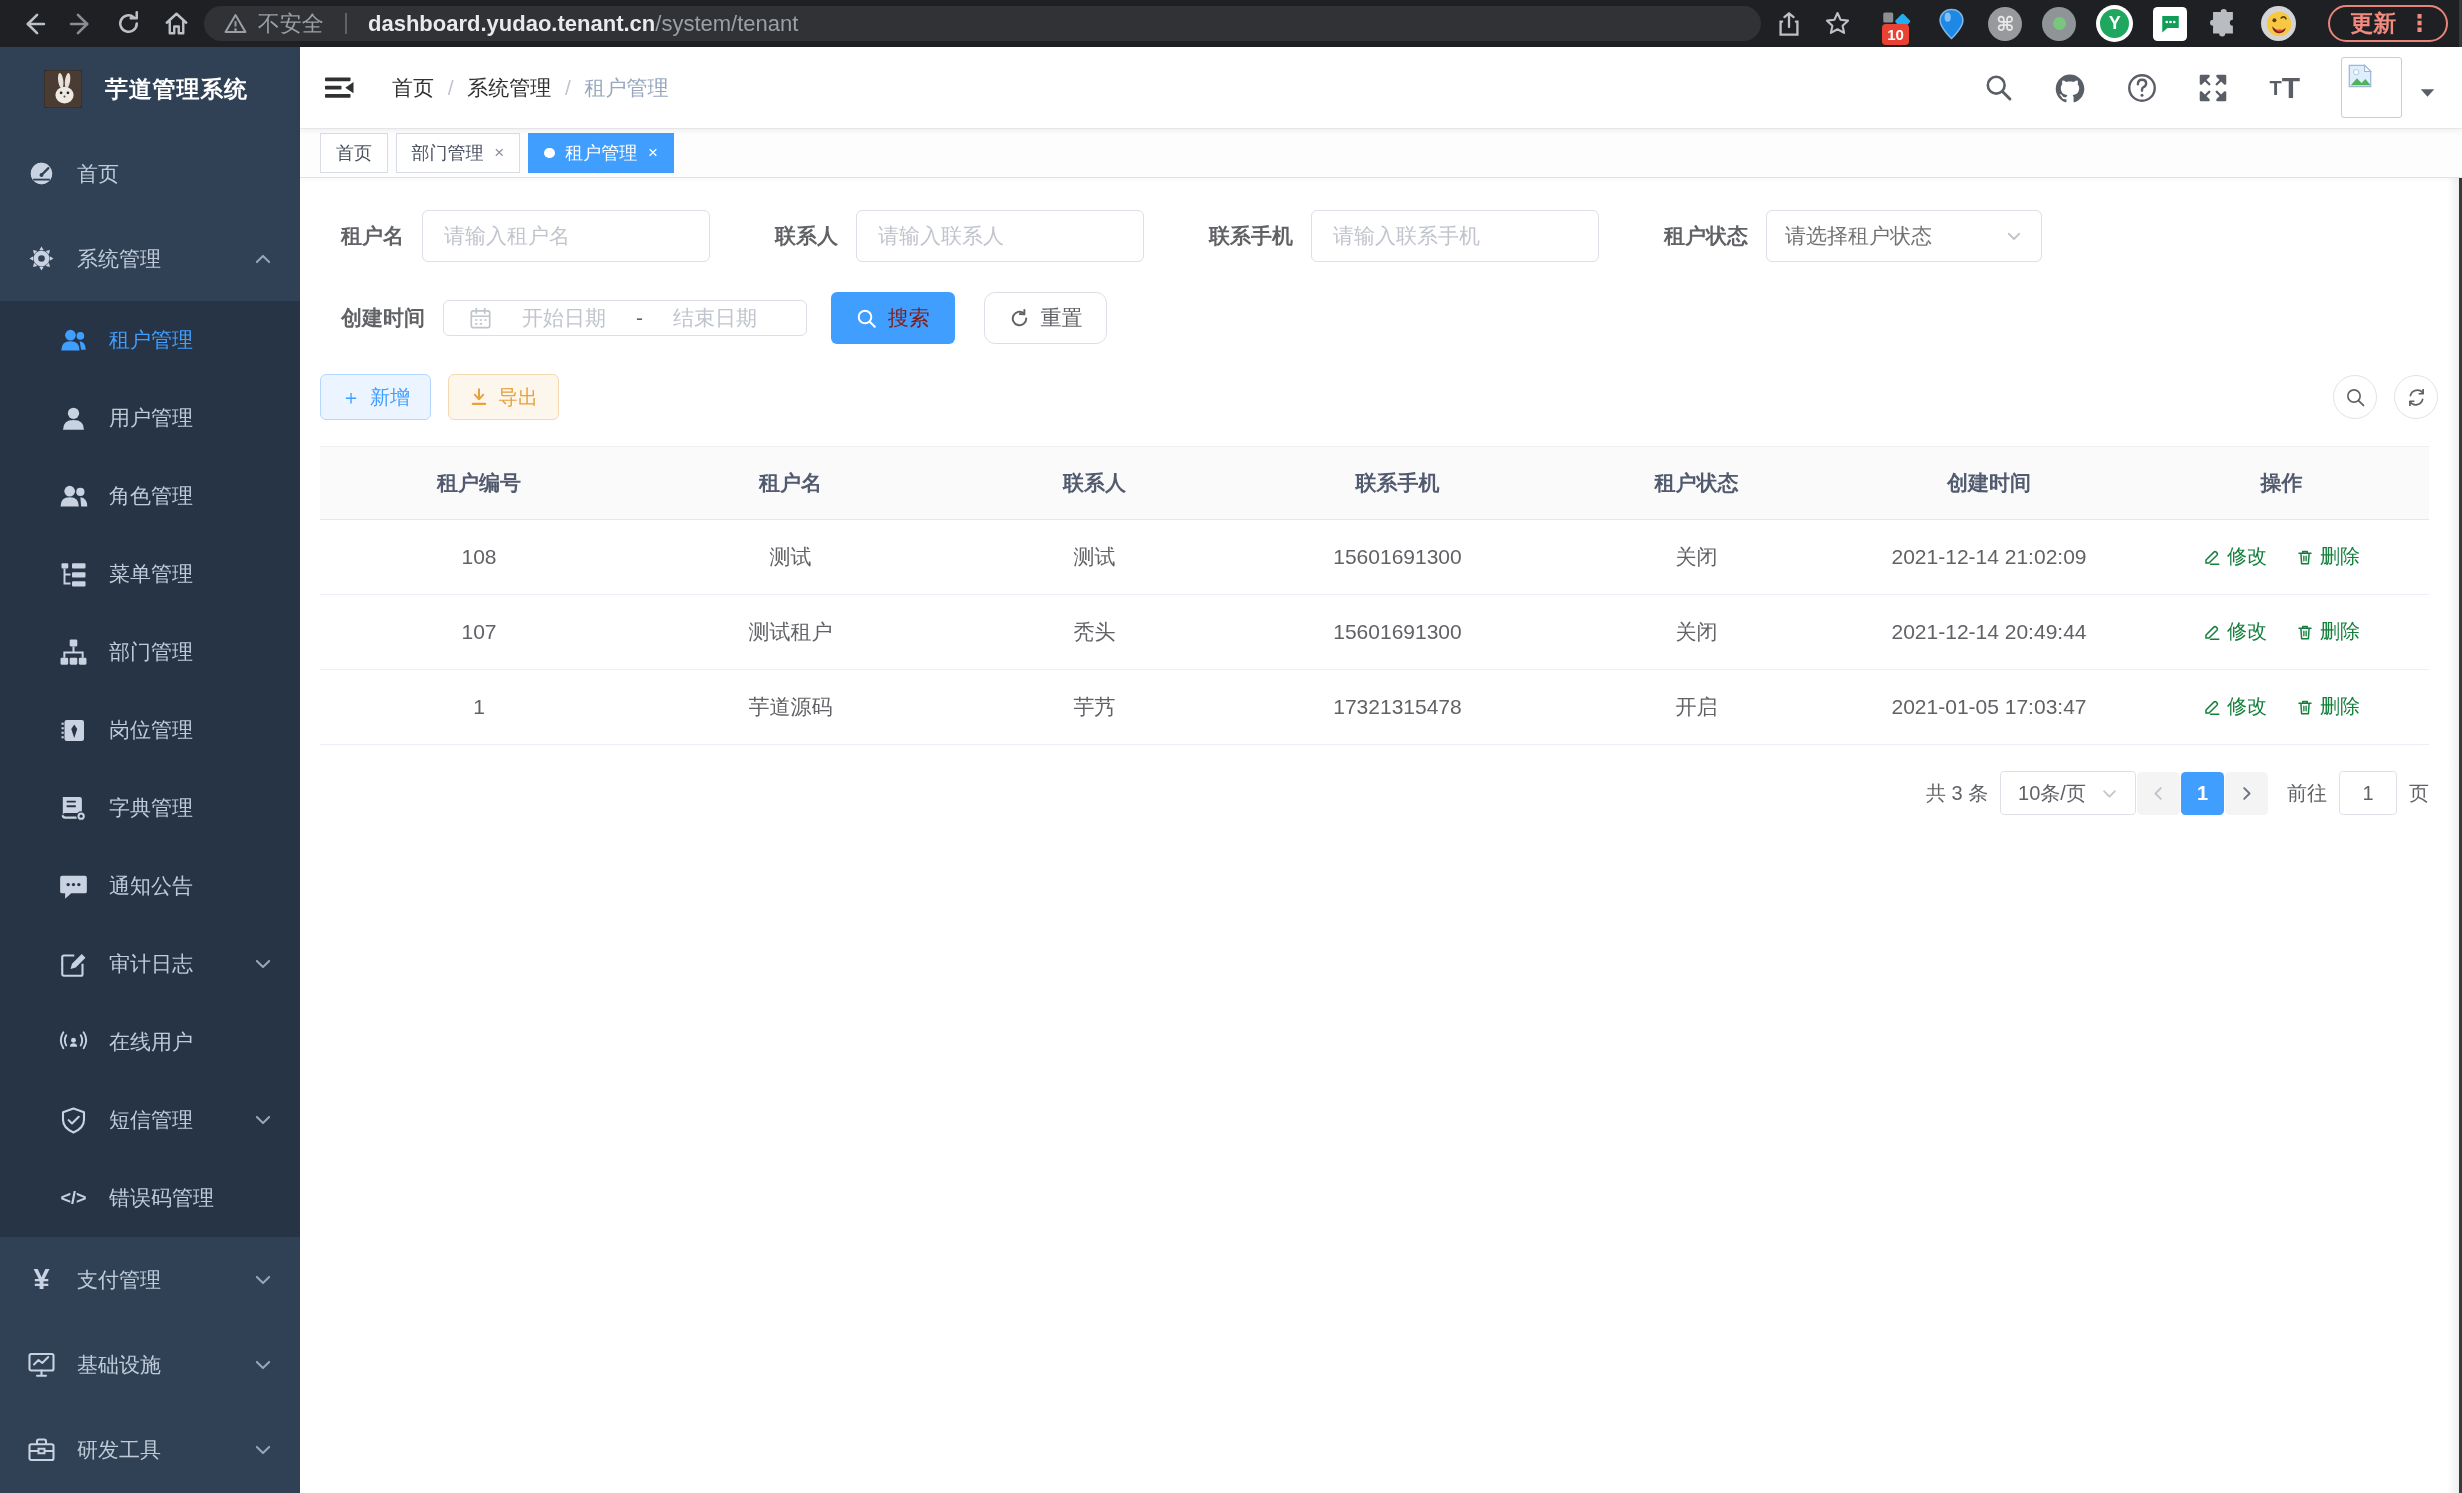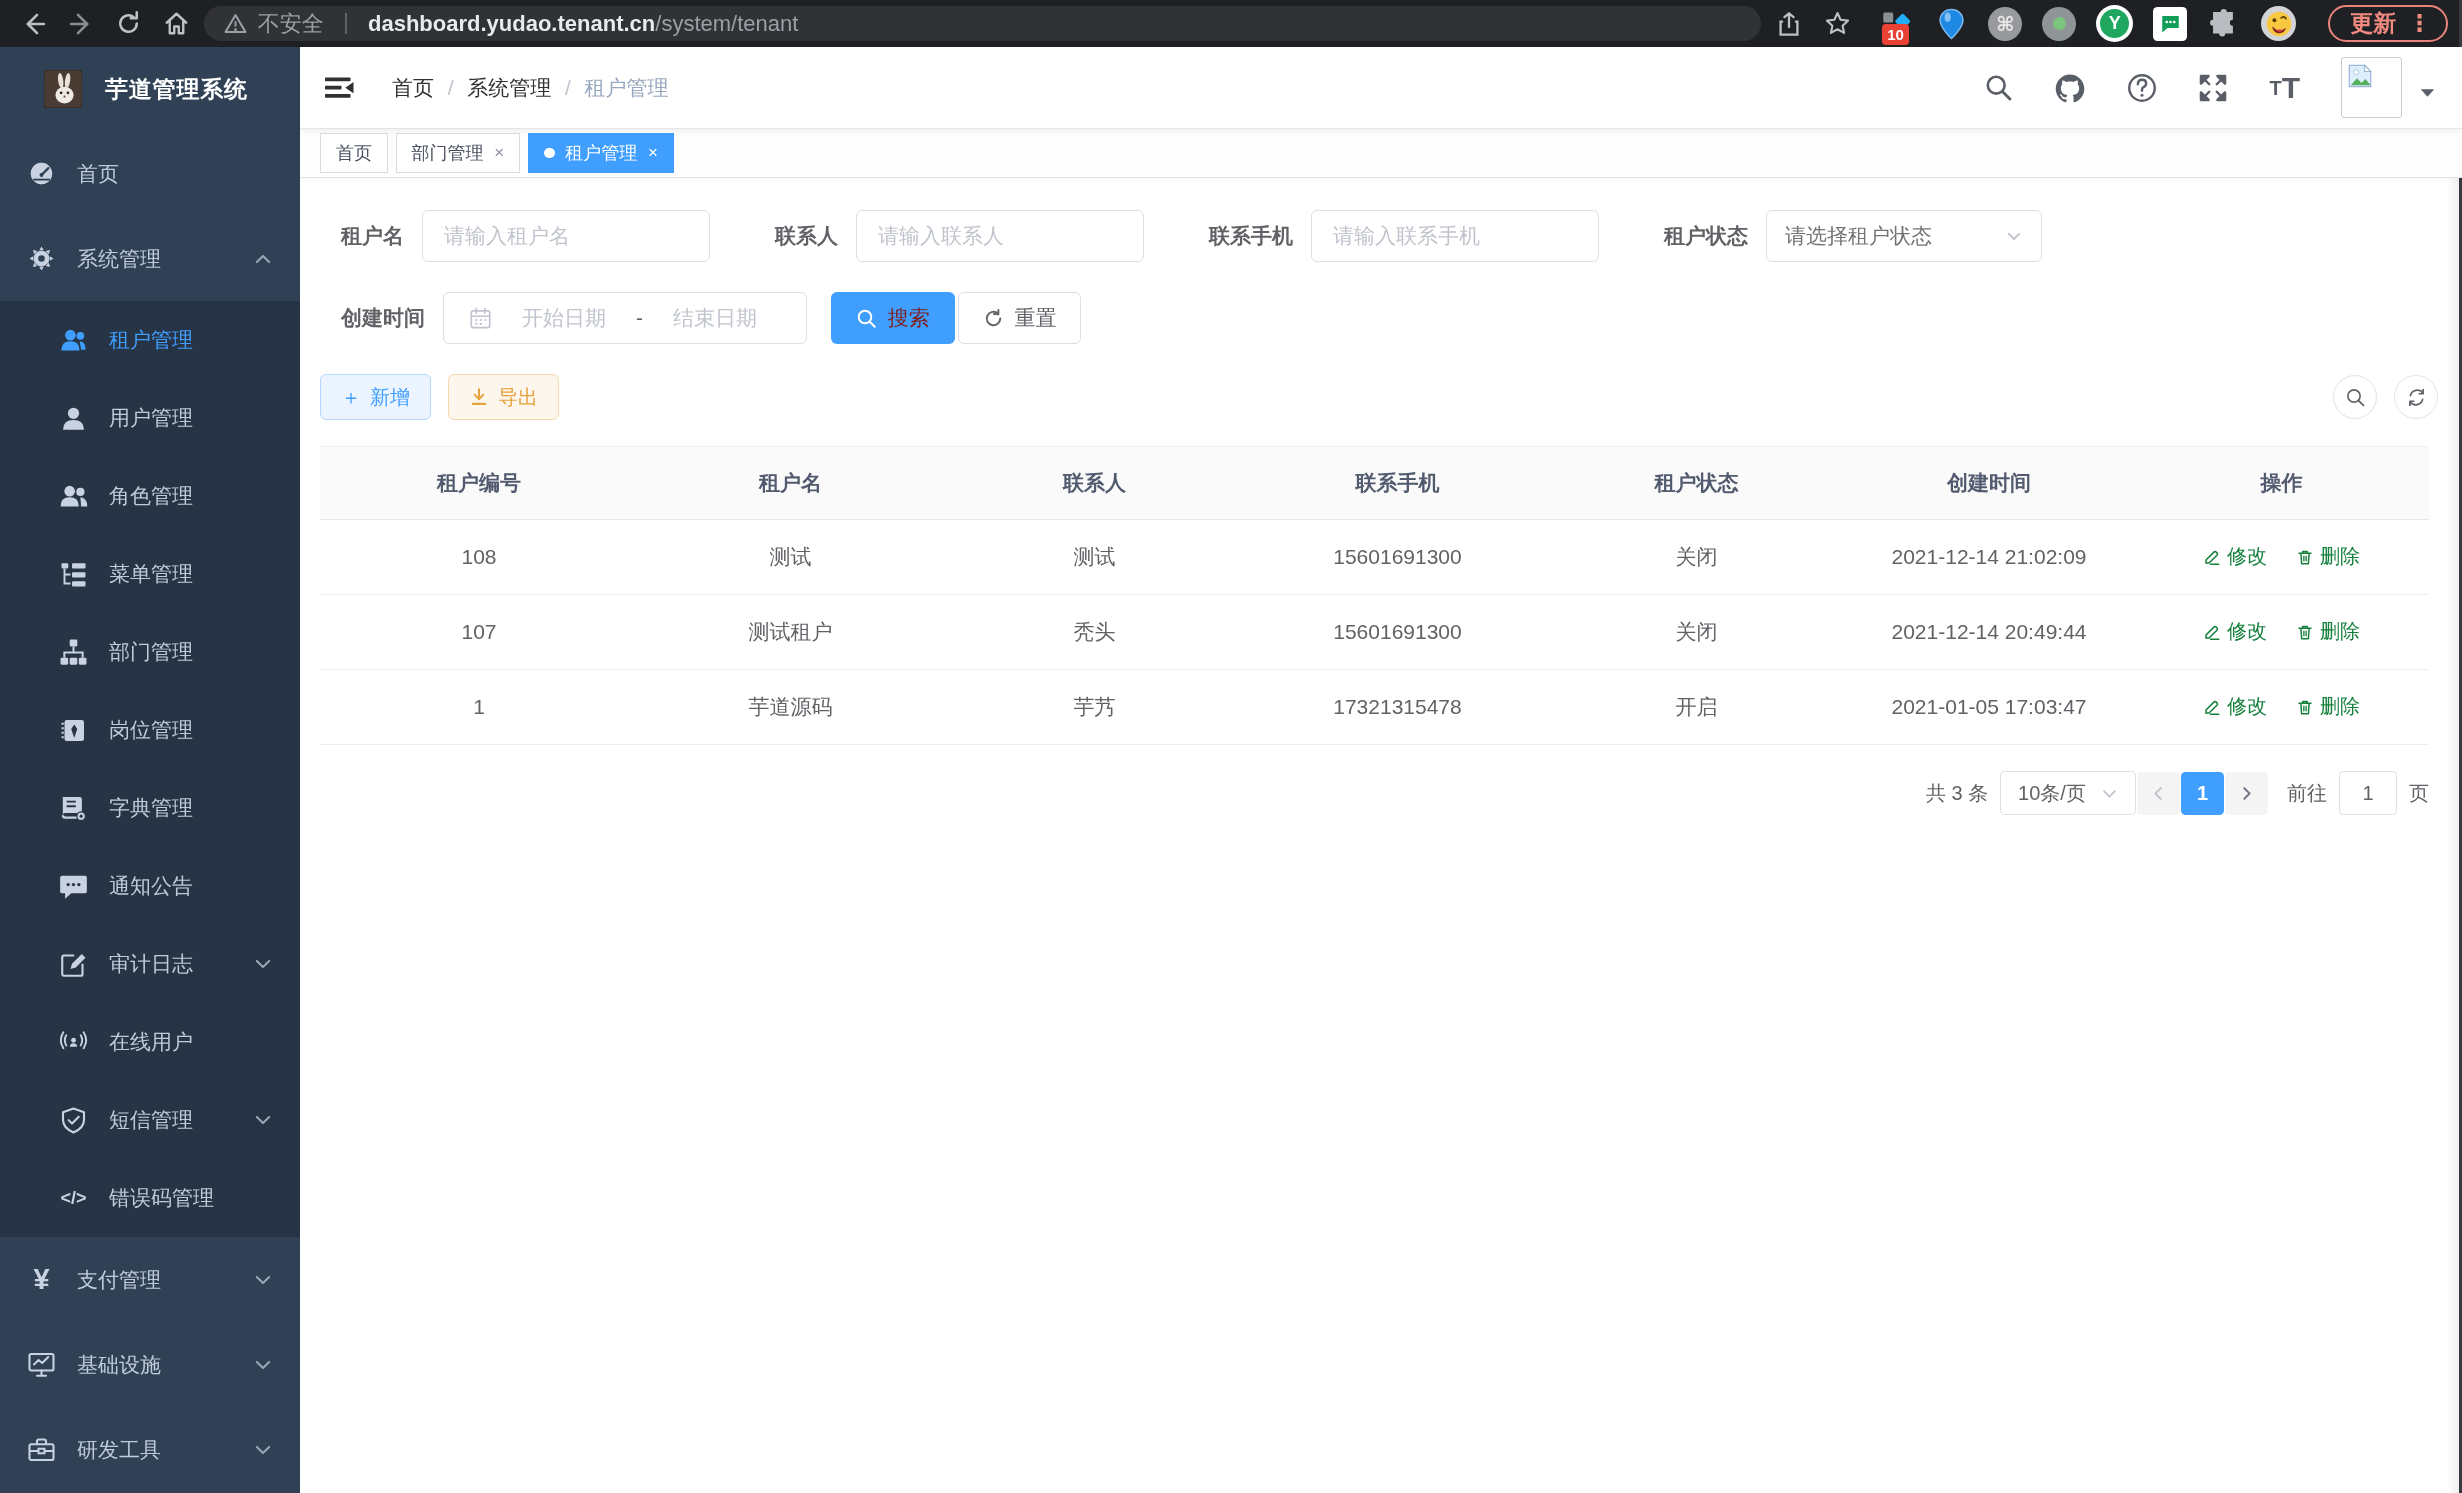--- a/index.html
+++ b/index.html
@@ -76,28 +76,28 @@
   .content { padding:32px 0 0 20px; position:relative; }
   .frow { display:flex; align-items:center; margin-bottom:30px; }
   .fitem { display:flex; align-items:center; margin-right:44px; }
   .flabel { font-size:21px; font-weight:700; color:#606266; margin-right:18px; margin-left:21px; white-space:nowrap; }
   .tinput { width:288px; height:52px; border:1.5px solid #dcdfe6; border-radius:6px; padding:0 21px;
     font-size:21px; color:#606266; background:#fff; outline:none; font-family:inherit; }
   .tinput::placeholder { color:#c0c4cc; }
   .fselect { width:276px; height:52px; border:1.5px solid #dcdfe6; border-radius:6px; background:#fff;
     display:flex; align-items:center; padding:0 18px; font-size:21px; color:#737373; cursor:pointer; }
   .fselect .ph { flex:1; }
-  .fdate { width:364px; height:52px; border:1.5px solid #dcdfe6; border-radius:6px; background:#fff;
+  .fdate { width:364px; height:36px; border:1.5px solid #dcdfe6; border-radius:6px; background:#fff;
     display:flex; align-items:center; padding:0 25px; font-size:21px; color:#c0c4cc; gap:6px; }
   .fdate .dph { flex:1; text-align:center; }
   .fdate .dsep { color:#606266; }
   .btn { height:52px; border-radius:6px; display:inline-flex; align-items:center; gap:10.7px;
     font-size:21px; cursor:pointer; border:1.5px solid transparent; padding:0 24px; white-space:nowrap; }
   .btn-search { background:#409eff; color:#7f1d1d; margin-left:24px;justify-content:center; }
-  .btn-reset { background:#fff; color:#606266; border-color:#dcdfe6; margin-left:3px; }
+  .btn-reset { background:#fff; color:#606266; border-color:#dcdfe6; margin-left:29px;border-radius:11px; }
   .toolbar { display:flex; align-items:center; margin:4.6px 0 26px 0; padding-right:24px; }
   .btn-sm { height:46px; font-size:20px; padding:0 20px; border-radius:6px; display:inline-flex;
     align-items:center; gap:9px; cursor:pointer; }
   .btn-add { background:#ecf5ff; border:1.5px solid #b3d8ff; color:#409eff; }
   .btn-export { background:#fdf6ec; border:1.5px solid #f5dab1; color:#e6a23c; margin-left:17px; }
   .toolbar-right { margin-left:auto; display:flex; gap:17px; }
   .circle-btn { width:44px; height:44px; border-radius:50%; border:1.5px solid #dfe3e8; background:#fff;
     color:#5f6368; display:flex; align-items:center; justify-content:center; cursor:pointer; }
 
   table.grid { border-collapse:collapse; width:2109px; table-layout:fixed; }

